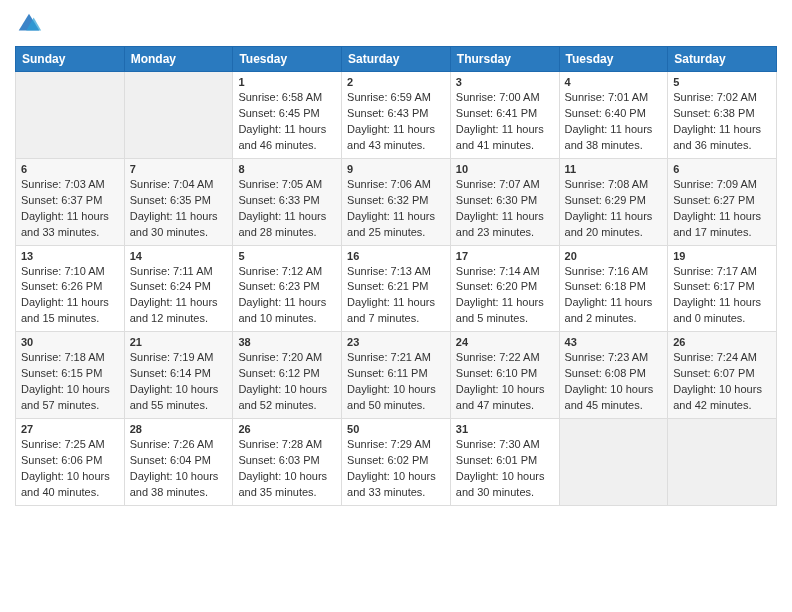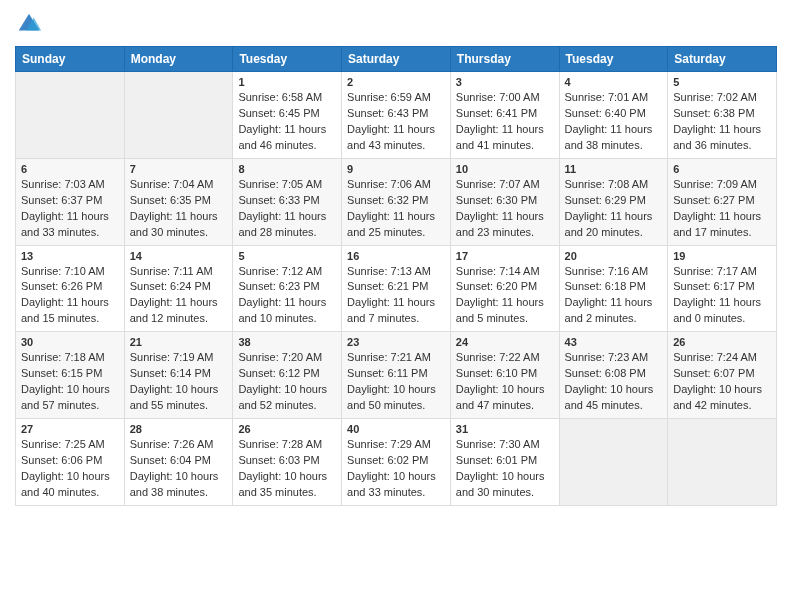--- a/index.html
+++ b/index.html
@@ -243,21 +243,21 @@
       </td>
           <td>
         <span class="day-num">28</span>
         <span class="day-info">Sunrise: 7:26 AM<br>Sunset: 6:04 PM<br>Daylight: 10 hours and 38 minutes.</span>
       </td>
           <td>
         <span class="day-num">26</span>
         <span class="day-info">Sunrise: 7:28 AM<br>Sunset: 6:03 PM<br>Daylight: 10 hours and 35 minutes.</span>
       </td>
           <td>
-        <span class="day-num">40</span>
+        <span class="day-num">50</span>
         <span class="day-info">Sunrise: 7:29 AM<br>Sunset: 6:02 PM<br>Daylight: 10 hours and 33 minutes.</span>
       </td>
           <td>
         <span class="day-num">31</span>
         <span class="day-info">Sunrise: 7:30 AM<br>Sunset: 6:01 PM<br>Daylight: 10 hours and 30 minutes.</span>
       </td>
           <td class="empty-cell"></td>
           <td class="empty-cell"></td>
         </tr>
       </tbody>

